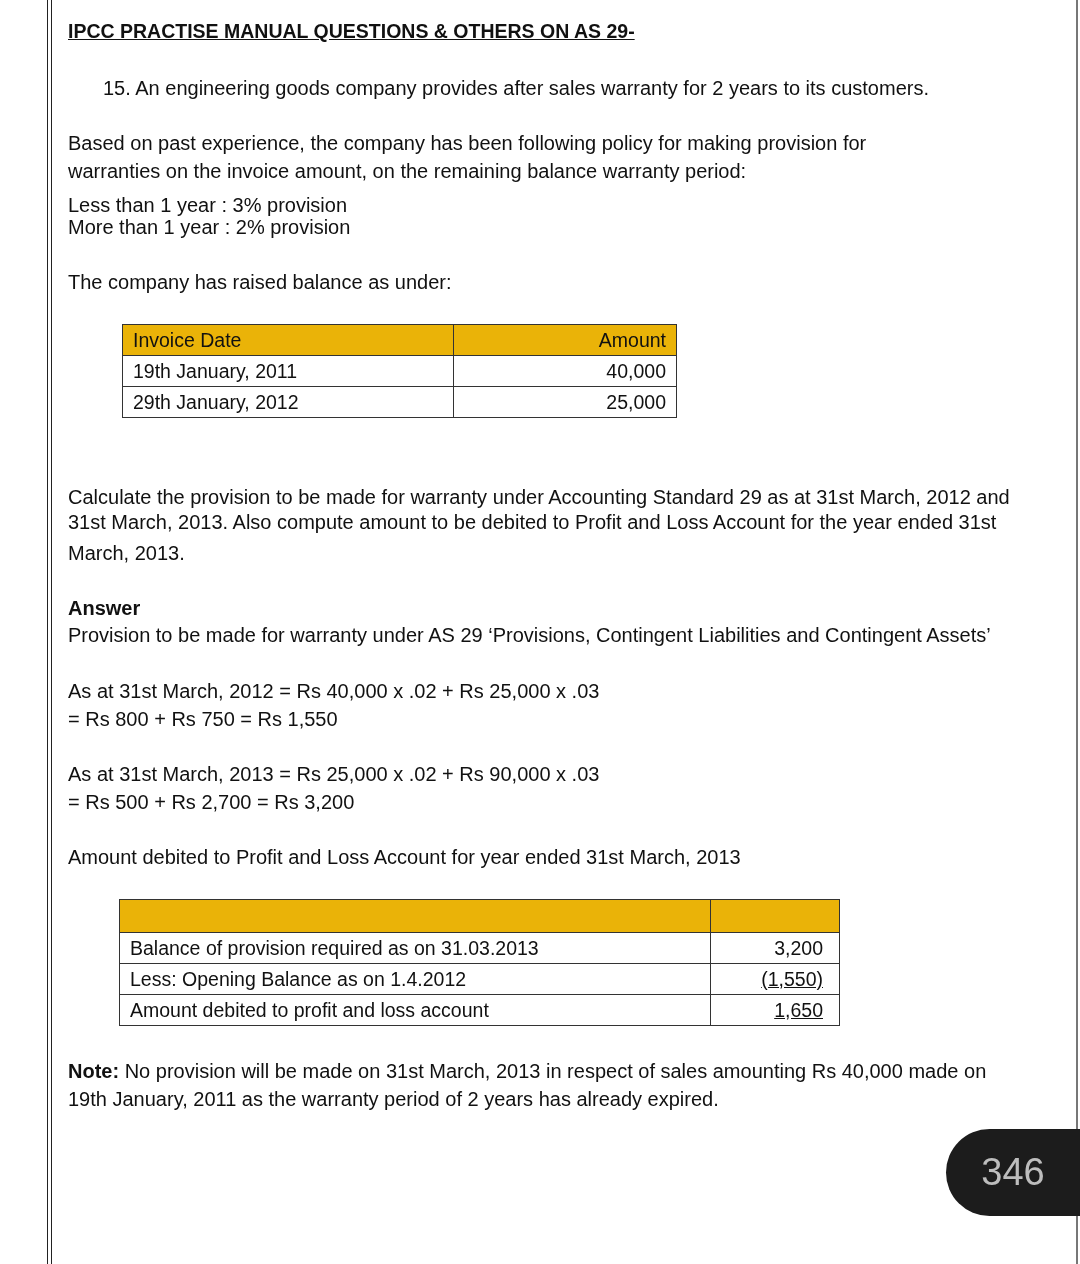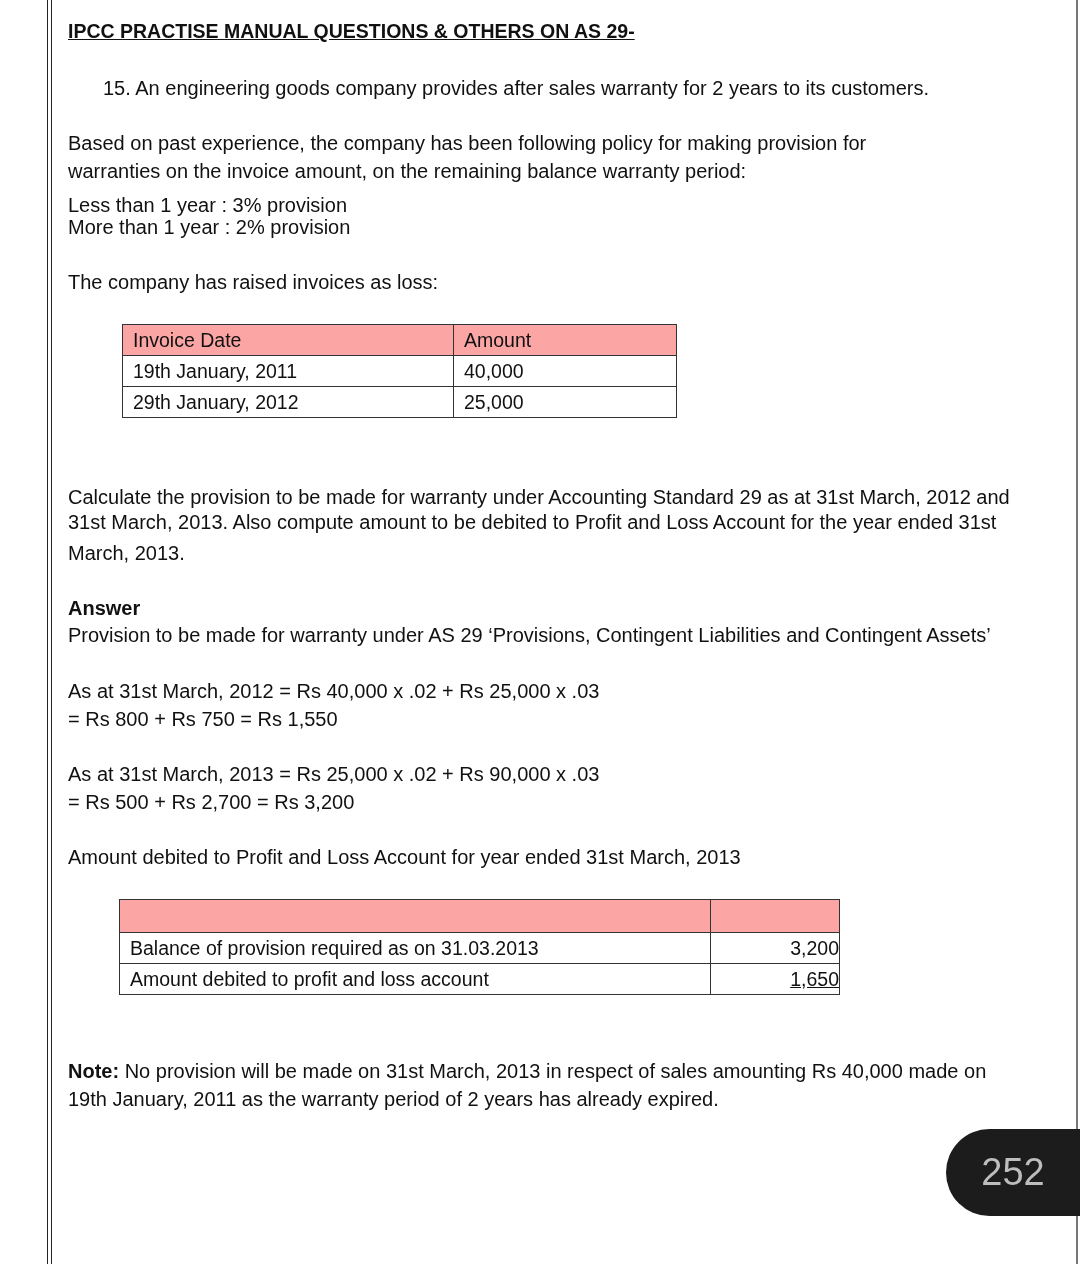--- a/index.html
+++ b/index.html
@@ -7,44 +7,44 @@
          font-family: "Liberation Sans", sans-serif; color: #111; }
   .border-left { position: absolute; left: 47px; top: 0; width: 5px; height: 1264px;
                  border-left: 1.5px solid #222; border-right: 1.5px solid #222; box-sizing: border-box; }
   .border-right { position: absolute; left: 1076px; top: 0; width: 4px; height: 1264px;
                   border-left: 2px solid #777; box-sizing: border-box; }
   .t { position: absolute; left: 68px; font-size: 20px; line-height: 28px; white-space: nowrap; }
   .title { top: 17px; font-weight: bold; text-decoration: underline; font-size: 19.5px; }
   .bold { font-weight: bold; }
   table { position: absolute; border-collapse: collapse; font-size: 19.5px; }
   td { border: 1.5px solid #333; padding: 0 10px; height: 30px; }
-  .hdr td { background: #fca5a5; }
-  .c { text-align: left; }
-  .r { text-align: right; padding-right: 0; }
+  .hdr td { background: #eab308; }
+  .c { text-align: right; }
+  .r { text-align: right; padding-right: 16px; }
   .u { text-decoration: underline; }
   .page-badge { position: absolute; left: 946px; top: 1129px; width: 134px; height: 87px;
                 background: #1c1c1c; border-radius: 44px 0 0 44px; color: #bdbdbd;
                 font-size: 38px; line-height: 87px; text-align: center; padding-right: 0; box-sizing: border-box; }
 </style>
 </head>
 <body>
 
 <div class="border-left"></div>
 <div class="border-right"></div>
 
 <div class="t title">IPCC PRACTISE MANUAL QUESTIONS &amp; OTHERS ON AS 29-</div>
 
 <div class="t" style="left:103px; top:74px;">15. An engineering goods company provides after sales warranty for 2 years to its customers.</div>
 
 <div class="t" style="top:129px;">Based on past experience, the company has been following policy for making provision for</div>
 <div class="t" style="top:157px;">warranties on the invoice amount, on the remaining balance warranty period:</div>
 <div class="t" style="top:191px;">Less than 1 year : 3% provision</div>
 <div class="t" style="top:213px;">More than 1 year : 2% provision</div>
 
-<div class="t" style="top:268px;">The company has raised invoices as loss:</div>
+<div class="t" style="top:268px;">The company has raised balance as under:</div>
 
 <table style="left:122px; top:324px; width:555px;">
   <tbody>
       <tr class="hdr">
     <td style="width:310px;">Invoice Date</td>
     <td class="c">Amount</td>
   </tr>
   <tr>
     <td>19th January, 2011</td>
     <td class="c">40,000</td>
@@ -75,22 +75,26 @@
   <tbody>
       <tr class="hdr">
     <td style="width:570px; height:32px;"></td>
     <td></td>
   </tr>
   <tr>
     <td>Balance of provision required as on 31.03.2013</td>
     <td class="r">3,200</td>
   </tr>
   <tr>
+    <td>Less: Opening Balance as on 1.4.2012</td>
+    <td class="r"><span class="u">(1,550)</span></td>
+  </tr>
+  <tr>
     <td>Amount debited to profit and loss account</td>
     <td class="r"><span class="u">1,650</span></td>
   </tr>
 </tbody>
   </table>
 
 <div class="t" style="top:1057px;"><span class="bold">Note:</span><span> No provision will be made on 31st March, 2013 in respect of sales amounting Rs 40,000 made on</span></div>
 <div class="t" style="top:1085px;">19th January, 2011 as the warranty period of 2 years has already expired.</div>
 
-<div class="page-badge">252</div>
+<div class="page-badge">346</div>
 
 </body></html>

